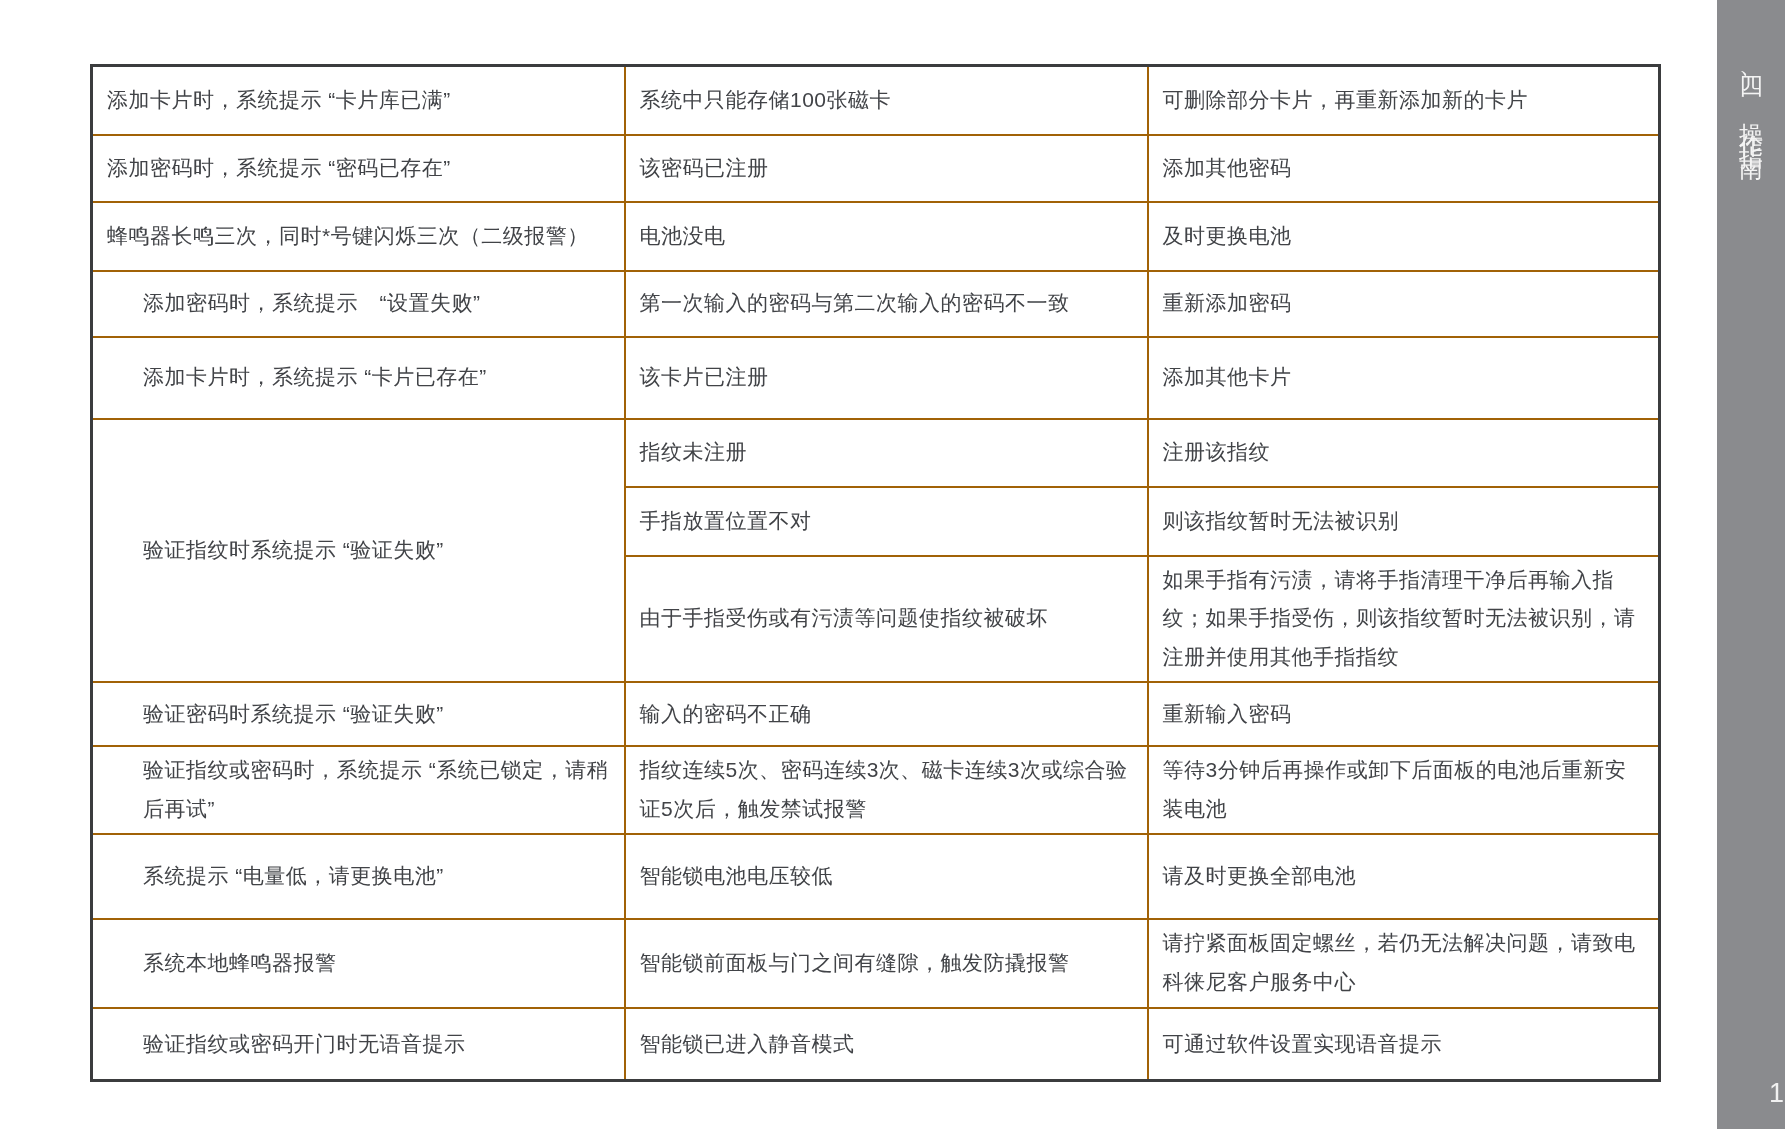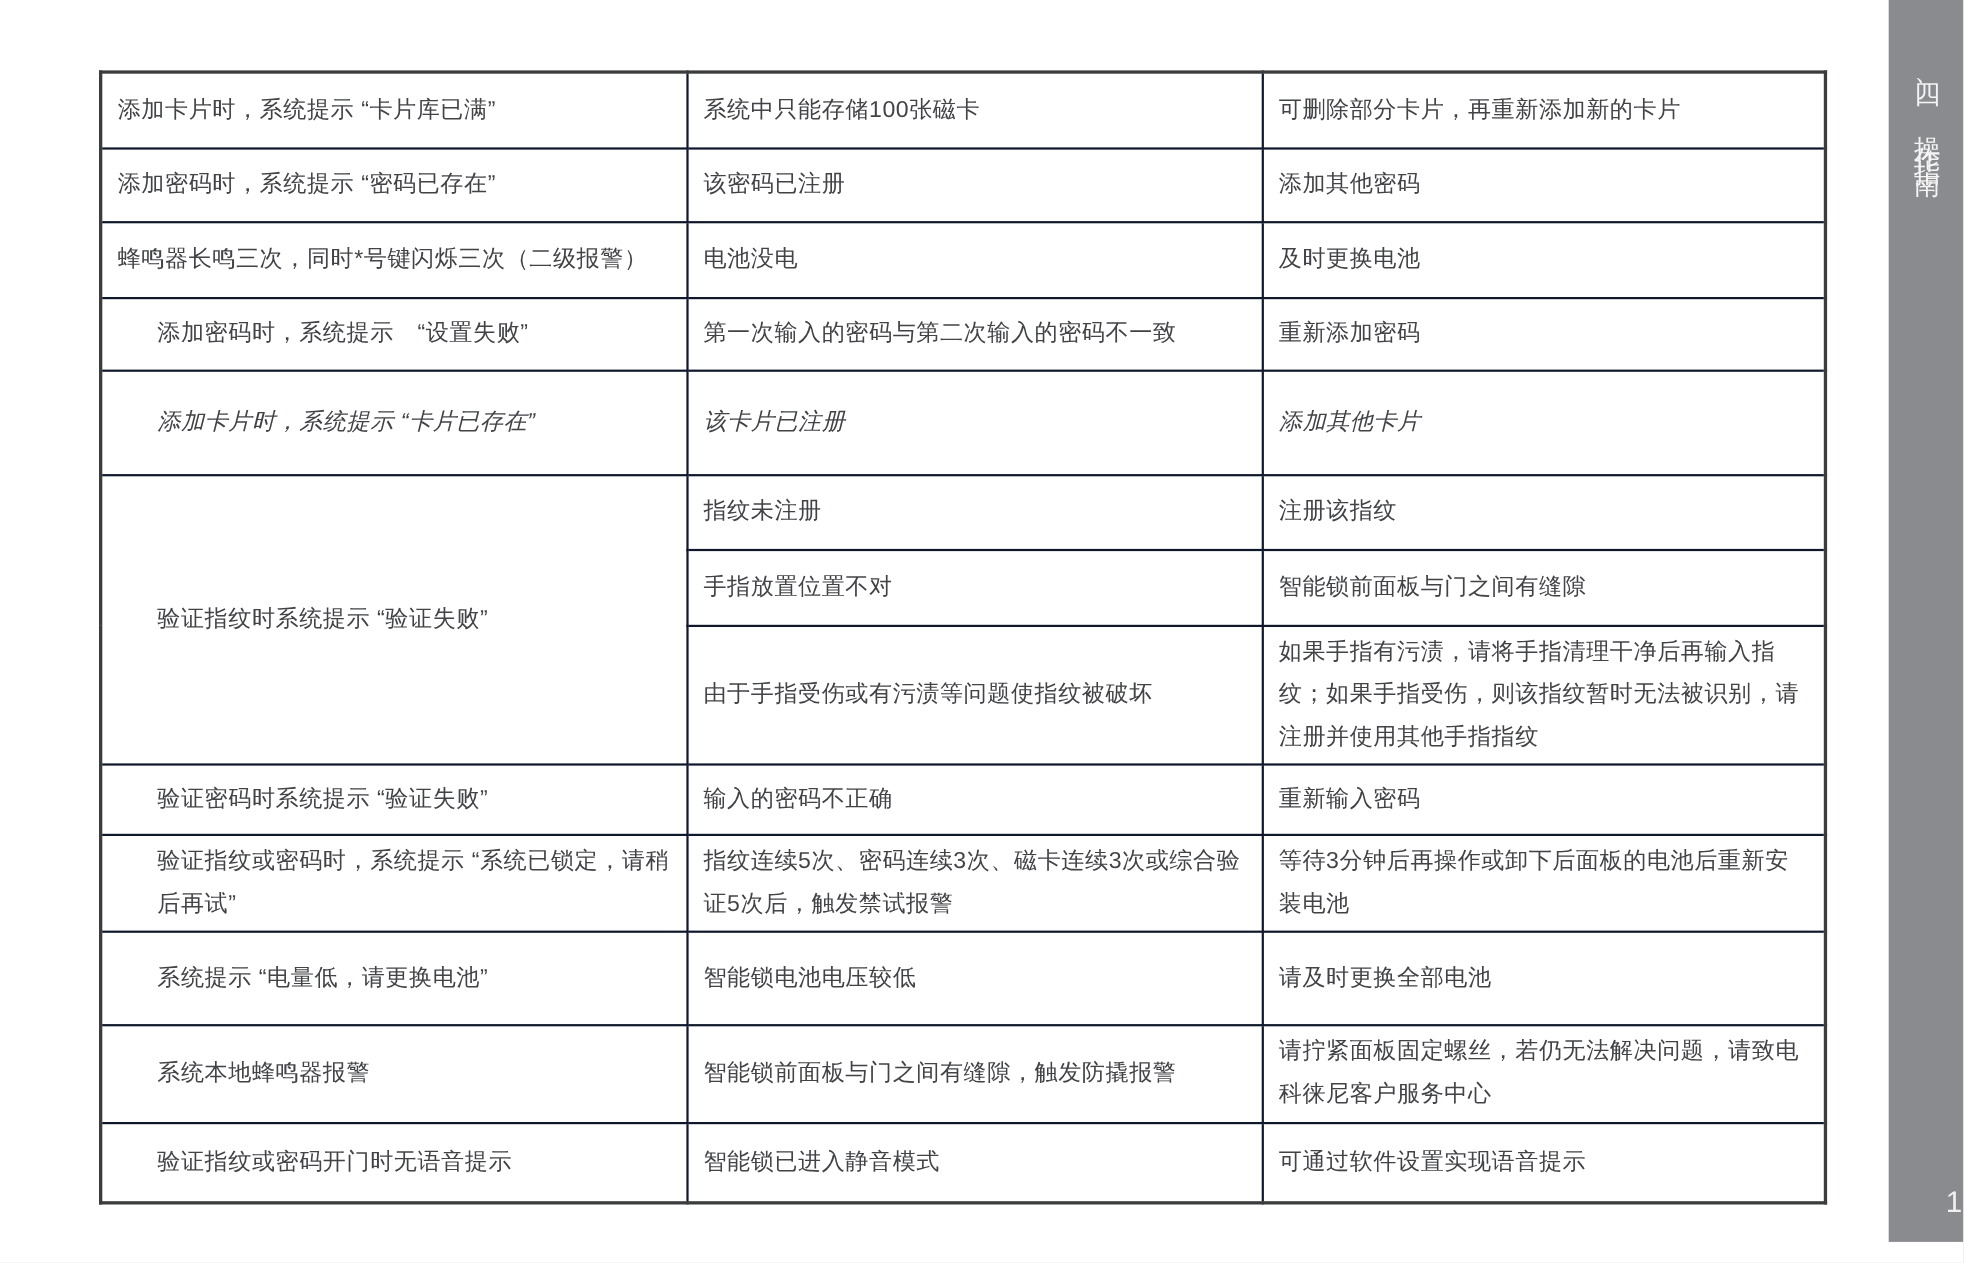--- a/index.html
+++ b/index.html
@@ -17,33 +17,33 @@
     width:1568px;
     border-collapse:collapse;
     table-layout:fixed;
     color:#414347;
     font-size:21px;
   }
   table.trouble col.c1{width:533px;}
   table.trouble col.c2{width:523px;}
   table.trouble col.c3{width:512px;}
   table.trouble td{
-    border:2px solid #0f172a;
+    border:2px solid #a16207;
     vertical-align:middle;
     line-height:1.85;
     padding:4px 14px 4px 14px;
     letter-spacing:0.5px;
   }
   table.trouble{border:3px solid #3b3c3e;}
   td.sym{padding-left:16px;}
   td.sym.indent{padding-left:50px;}
   td.cause{padding-left:30px;}
   td.sol{padding-left:32px;}
   tr.h69{height:69px;}  tr.h67{height:67px;}  tr.h70{height:69px;}
-  tr.h66{height:66px;}  tr.h74{height:95px;font-style:italic;}  tr.h68{height:68px;}
+  tr.h66{height:66px;}  tr.h74{height:82px;}  tr.h68{height:68px;}
   tr.h118{height:118px;} tr.h72{height:64px;margin-top:15px;} tr.h73{height:73px;}
   tr.h71{height:85px;}  tr.h111{height:89px;}
   
   .sidebar{
     position:absolute;
     right:0;top:0;
     width:68px;height:1129px;
     background:#8a8b8e;
   }
   .chapter-label{
@@ -109,21 +109,21 @@
         <td class="cause">该卡片已注册</td>
         <td class="sol">添加其他卡片</td>
       </tr>
       <tr class="h68">
         <td class="sym indent" rowspan="3">验证指纹时系统提示 “验证失败”</td>
         <td class="cause">指纹未注册</td>
         <td class="sol">注册该指纹</td>
       </tr>
       <tr class="h70">
         <td class="cause">手指放置位置不对</td>
-        <td class="sol">智能锁前面板与门之间有缝隙</td>
+        <td class="sol">则该指纹暂时无法被识别</td>
       </tr>
       <tr class="h118">
         <td class="cause">由于手指受伤或有污渍等问题使指纹被破坏</td>
         <td class="sol">如果手指有污渍，请将手指清理干净后再输入指纹；如果手指受伤，则该指纹暂时无法被识别，请注册并使用其他手指指纹</td>
       </tr>
       <tr class="h72">
         <td class="sym indent">验证密码时系统提示 “验证失败”</td>
         <td class="cause">输入的密码不正确</td>
         <td class="sol">重新输入密码</td>
       </tr>

